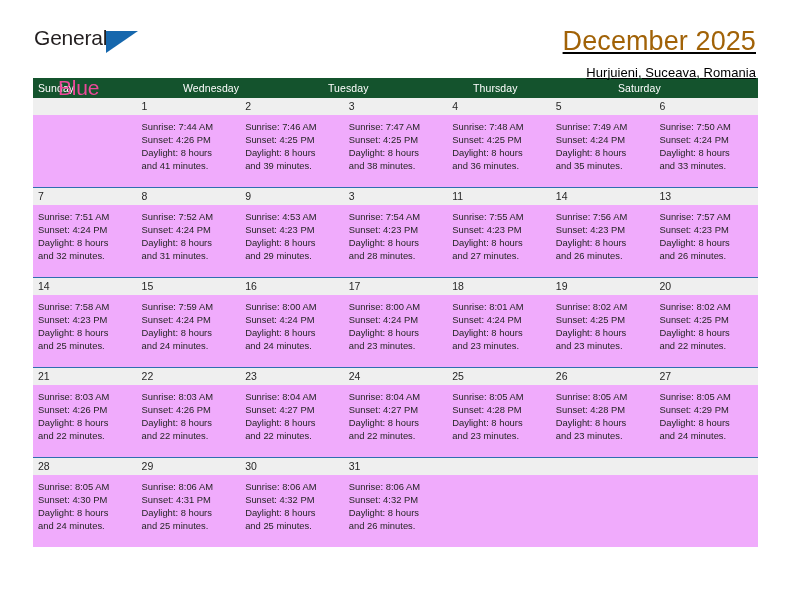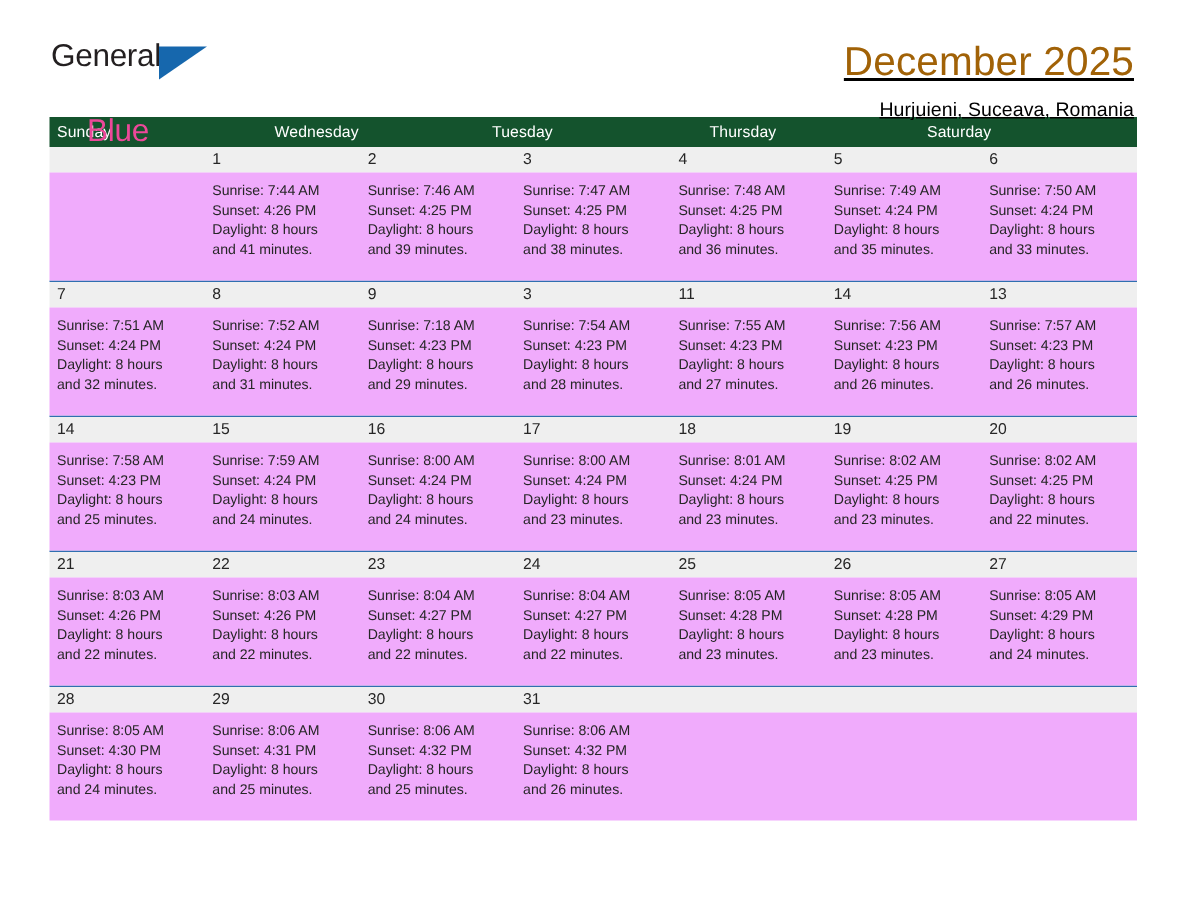--- a/index.html
+++ b/index.html
@@ -230,21 +230,21 @@
           <div>Daylight: 8 hours</div>
           <div>and 32 minutes.</div>
         </div>
         <div class="detail">
           <div>Sunrise: 7:52 AM</div>
           <div>Sunset: 4:24 PM</div>
           <div>Daylight: 8 hours</div>
           <div>and 31 minutes.</div>
         </div>
         <div class="detail">
-          <div>Sunrise: 7:18 AM</div>
+          <div>Sunrise: 4:53 AM</div>
           <div>Sunset: 4:23 PM</div>
           <div>Daylight: 8 hours</div>
           <div>and 29 minutes.</div>
         </div>
         <div class="detail">
           <div>Sunrise: 7:54 AM</div>
           <div>Sunset: 4:23 PM</div>
           <div>Daylight: 8 hours</div>
           <div>and 28 minutes.</div>
         </div>

